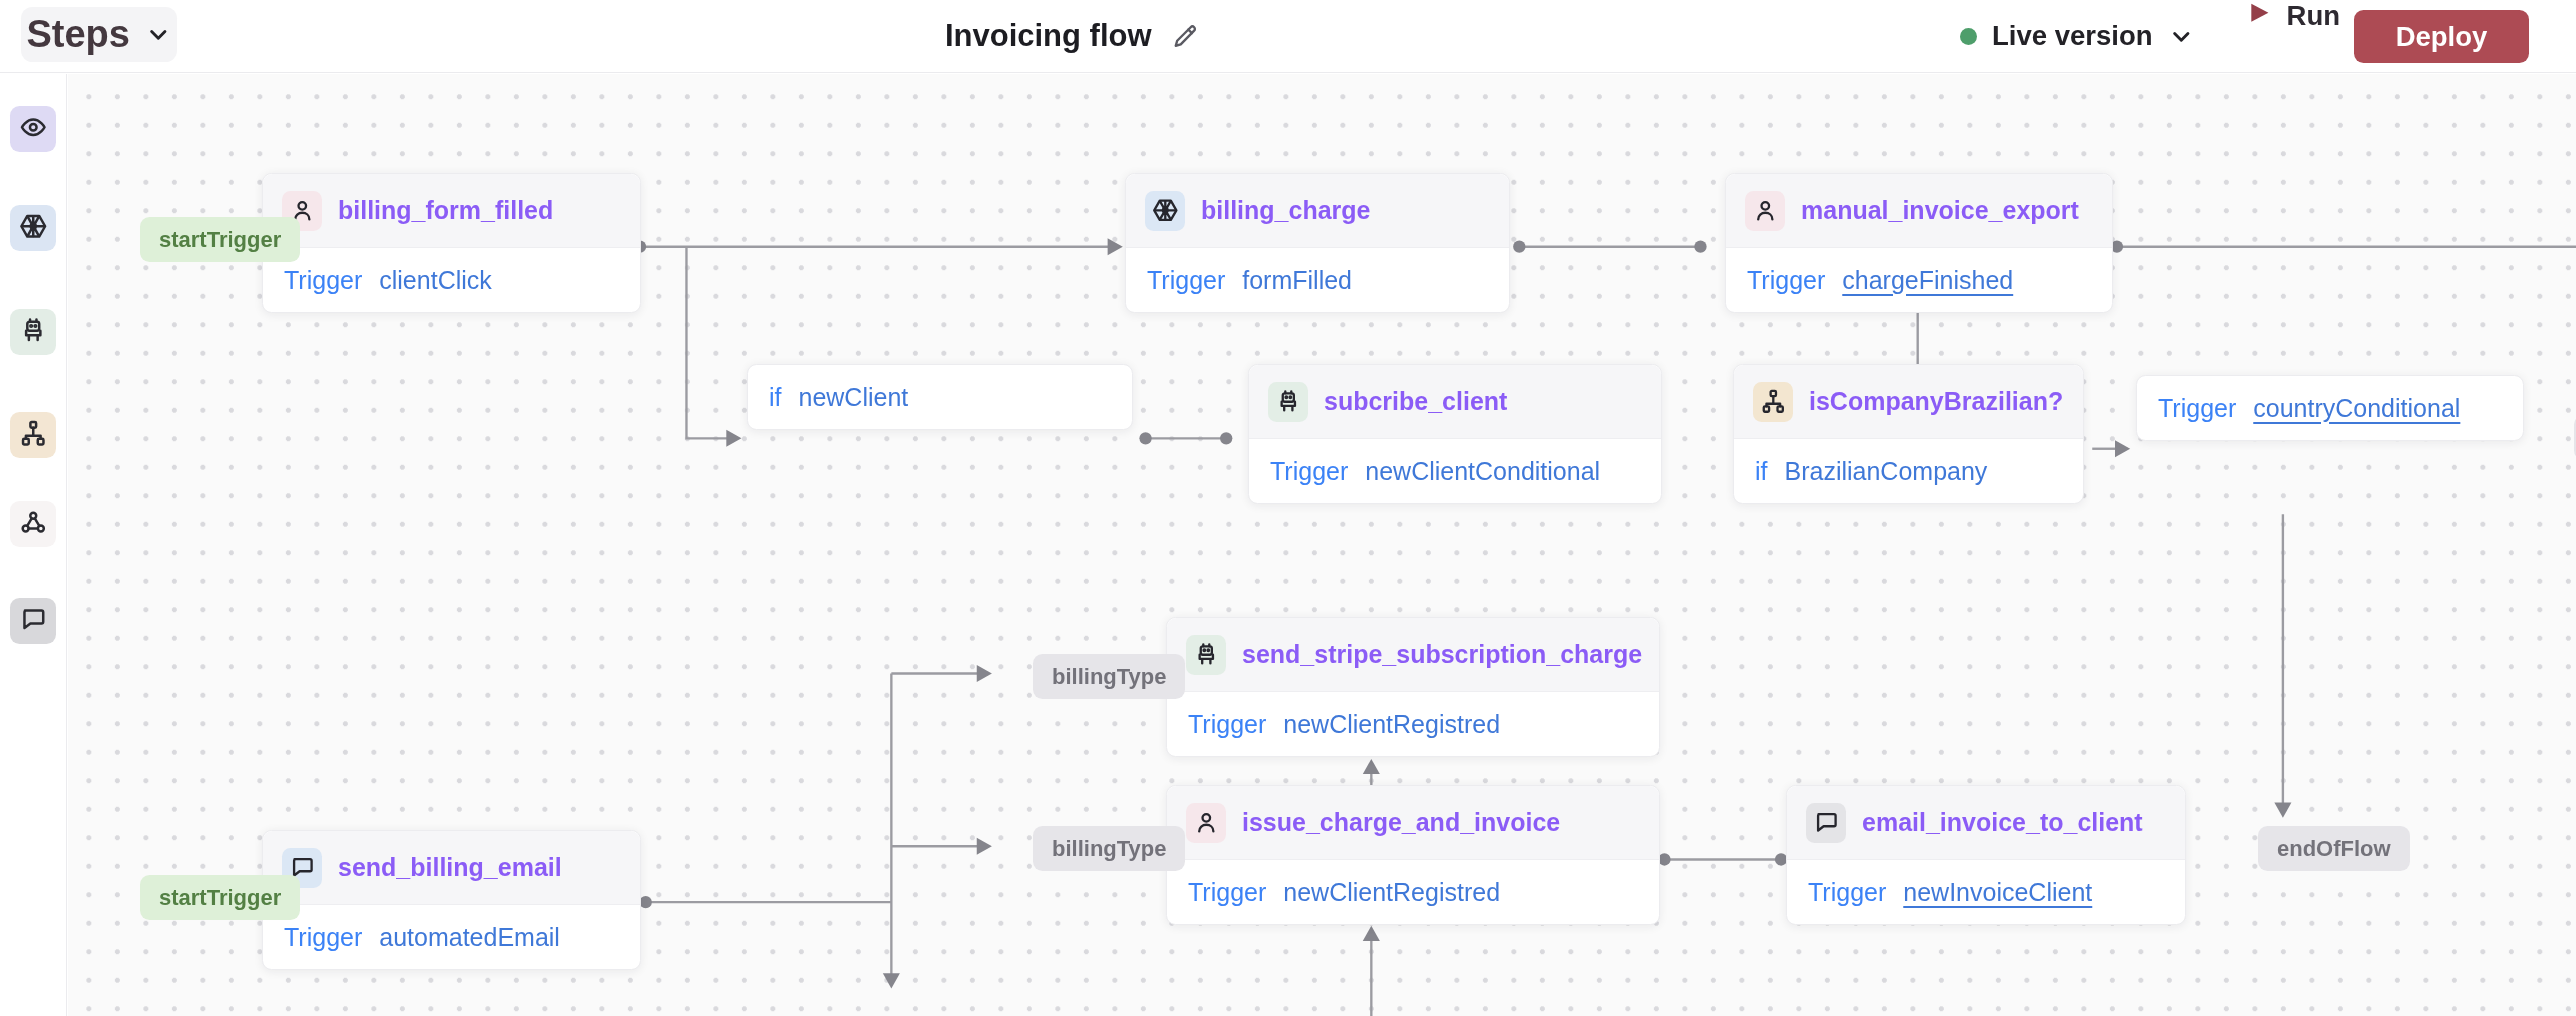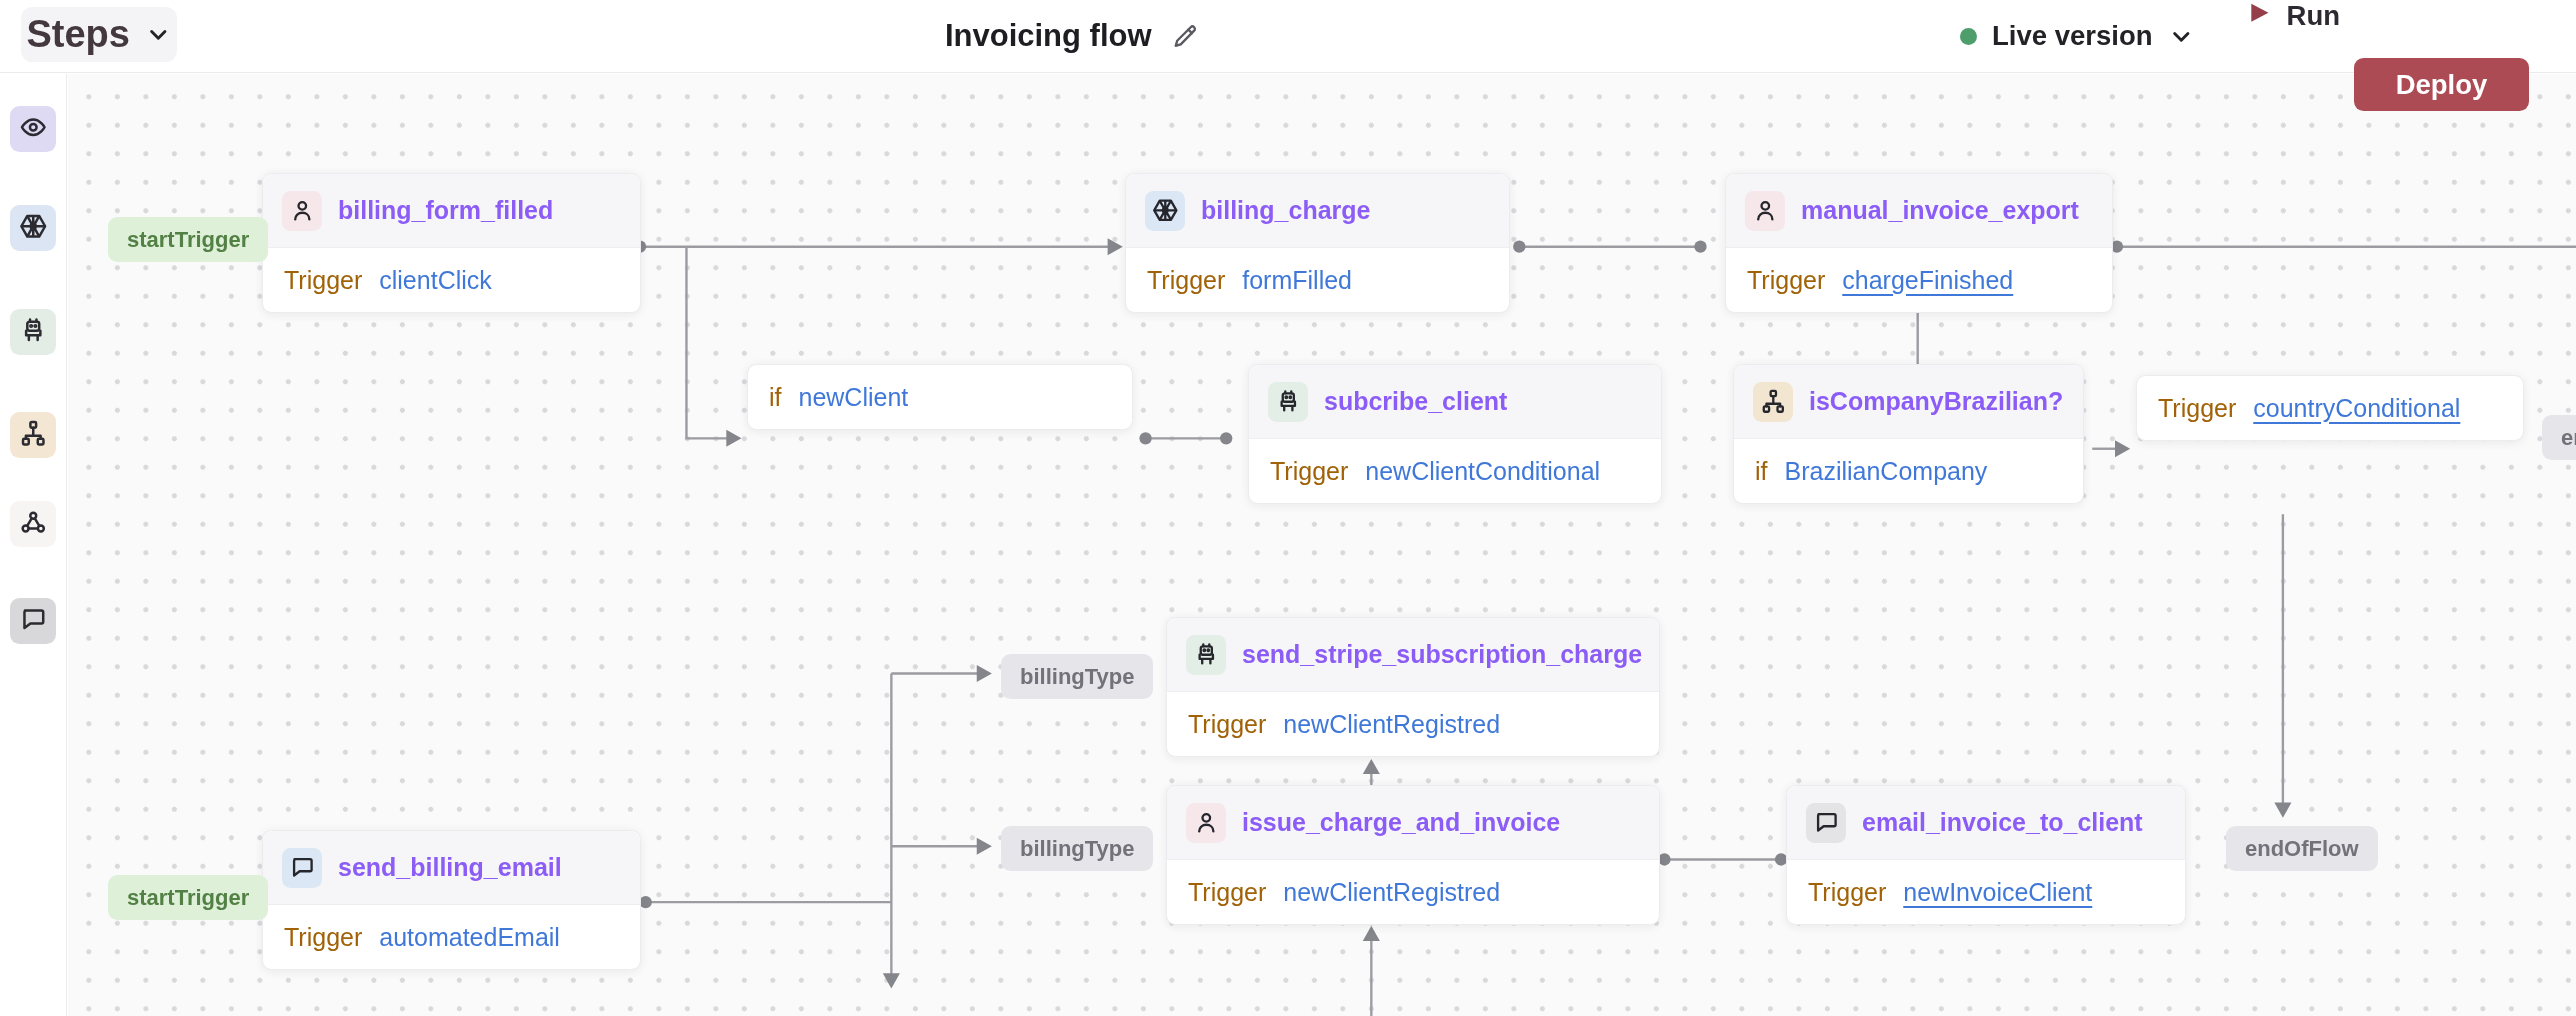--- a/index.html
+++ b/index.html
@@ -19,46 +19,46 @@
   .title-wrap h1{margin:0;font-size:31px;font-weight:700;color:#1d1d22;}
   .edit-ic{width:28.5px;height:28.5px;color:#5a5a62;cursor:pointer;}
   .live-wrap{position:absolute;left:1960px;top:0;height:72px;display:flex;align-items:center;gap:15px;cursor:pointer;}
   .live-dot{width:17px;height:17px;border-radius:50%;}
   .live-label{font-size:27.5px;font-weight:600;color:#232227;}
   .chev{width:26.6px;height:26.6px;color:#232227;}
   .run-btn{position:absolute;left:2246px;top:0;height:72px;display:flex;align-items:flex-start;gap:15px;cursor:pointer;}
   .run-btn .play{width:25.6px;height:25.6px;}
   .run-label{font-size:27.5px;font-weight:600;color:#2e2a31;}
   .deploy-btn{position:absolute;left:2354px;top:10.4px;width:175px;height:53px;border-radius:9.5px;
-    display:flex;align-items:center;justify-content:center;font-size:27.5px;font-weight:600;color:#fff;cursor:pointer;margin-top:48px;}
+    display:flex;align-items:center;justify-content:center;font-size:27.5px;font-weight:600;color:#fff;cursor:pointer;}
   
   .sidebar{position:absolute;left:0;top:74px;width:66px;height:943px;background:#fff;
     border-right:1.9px solid #ebebee;z-index:15;}
   .side-btn{position:absolute;left:10.4px;width:46px;height:46px;border-radius:9.5px;
     display:flex;align-items:center;justify-content:center;cursor:pointer;}
   .side-btn svg{width:28.5px;height:28.5px;color:#2b2b31;}
   
   .canvas{position:absolute;left:68px;top:74px;width:2508px;height:943px;overflow:hidden;
     background:#fafafa;
     background-image:radial-gradient(circle,#d9d9dd 2.3px,transparent 2.5px);
     background-size:28.5px 28.5px;background-position:6.6px 8.5px;}
   .edge-layer{position:absolute;left:0;top:0;width:2508px;height:943px;z-index:1;}
   .node{position:absolute;background:#fff;border:0.9px solid #ececef;border-radius:9.5px;
     box-shadow:0 1.9px 9.5px rgba(30,30,40,.07);z-index:2;cursor:grab;}
   .node .hd{height:74px;background:#f6f6f8;border-radius:9.5px 9.5px 0 0;border-bottom:0.9px solid #eeeef1;
     display:flex;align-items:center;gap:16px;padding:0 19px;box-sizing:border-box;}
   .chip{width:40px;height:40px;border-radius:8.5px;display:flex;align-items:center;justify-content:center;flex:none;}
   .chip svg{width:26.6px;height:26.6px;color:#26262d;}
   .node .ttl{font-size:25px;font-weight:600;color:#8b5cf6;white-space:nowrap;}
   .node .bd{height:64px;display:flex;align-items:center;gap:17px;padding:0 21px;box-sizing:border-box;}
-  .node .key{font-size:25px;color:#a16207;}
+  .node .key{font-size:25px;color:#3b82f6;}
   .node .val{font-size:25px;color:#3f78d8;cursor:pointer;white-space:nowrap;}
   .node .val.u{text-decoration:underline;text-underline-offset:4.7px;}
   .badge{position:absolute;z-index:3;font-size:22px;font-weight:600;border-radius:9.5px;
-    padding:9.5px 19px;white-space:nowrap;}
+    padding:9.5px 19px;white-space:nowrap;margin-left:32px;}
   .badge.green{background:#def0d8;color:#538044;}
   .badge.gray{background:#e6e5e9;color:#73727a;}
 </style>
 </head>
 <body>
 
 <header class="topbar">
   <div class="steps-btn">
     <span>Steps</span>
     <svg class="chev" viewBox="0 0 24 24" fill="none" stroke="currentColor" stroke-width="2.6" stroke-linecap="round" stroke-linejoin="round">

